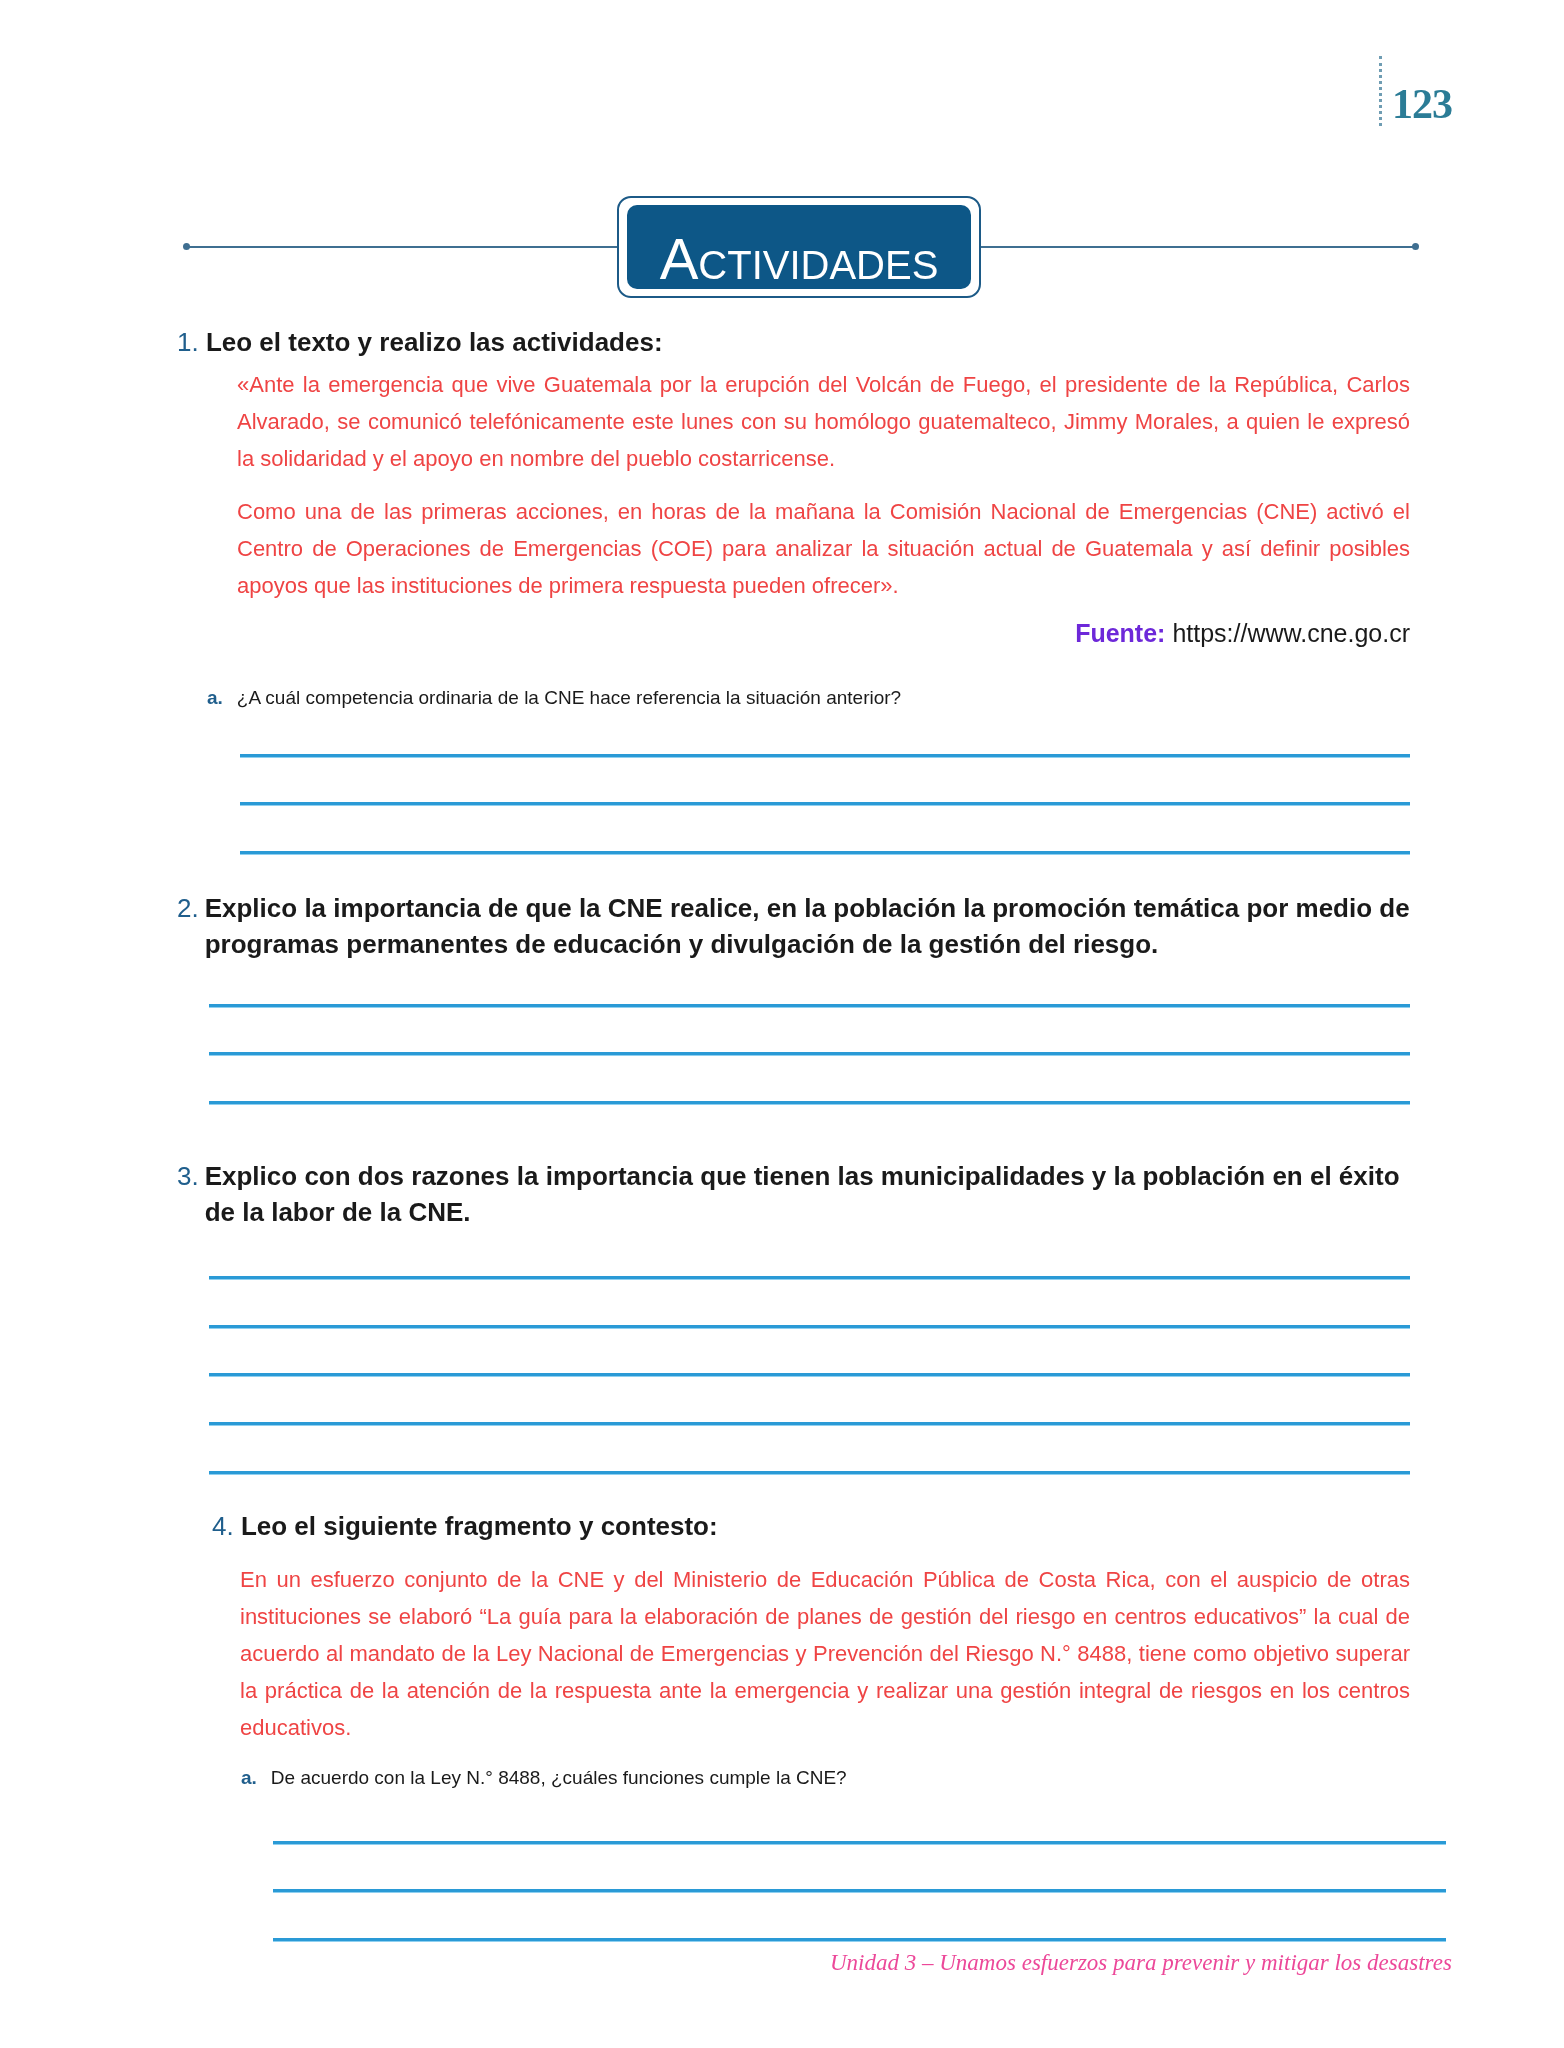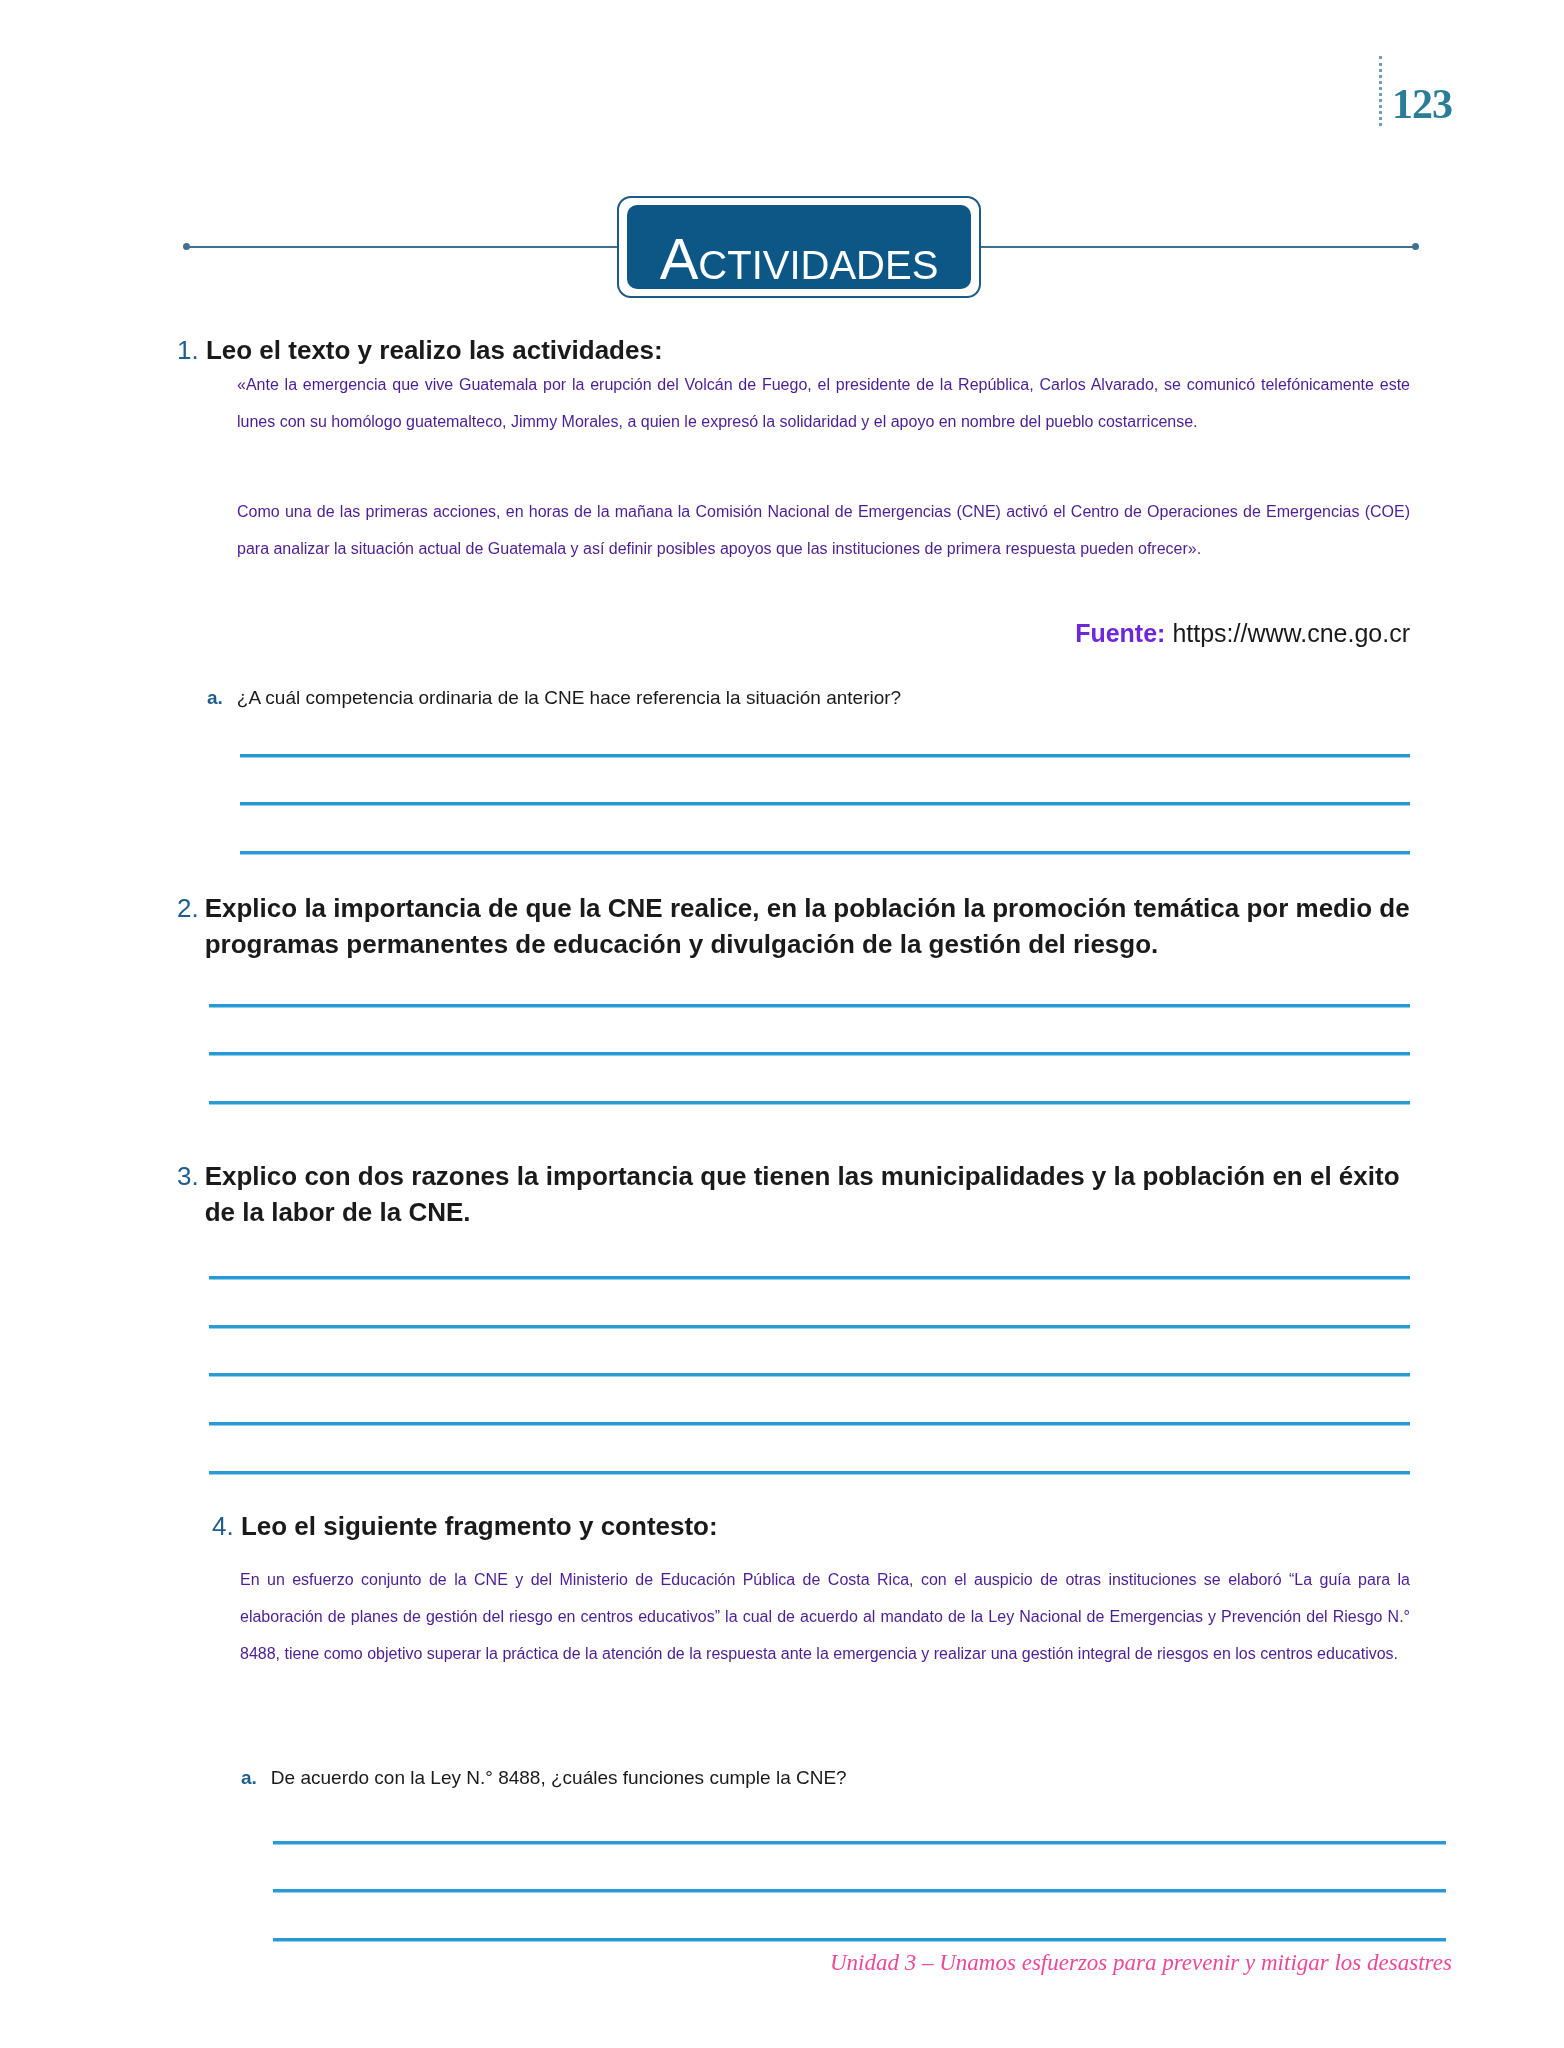--- a/index.html
+++ b/index.html
@@ -23,21 +23,21 @@
   .banner-inner { left: 627px; top: 205px; width: 344px; height: 84px;
                   background: #0d5787; border-radius: 10px;
                   display: flex; align-items: center; justify-content: center; }
   .banner-text { color: #ffffff; font-size: 40px; letter-spacing: 0px; font-variant: small-caps; margin-top: 23px; }
   .banner-text .big { font-size: 58px; }
 
   
   .qnum { color: #1f5e8c; }
   .q { font-size: 26px; line-height: 36px; font-weight: bold; color: #1a1a1a; }
   .q .qnum { font-weight: normal; }
-  .para { font-size: 16px; line-height: 37px; text-align: justify; color: #4c1d95; }
+  .para { font-size: 22px; line-height: 37px; text-align: justify; color: #ef4444; }
   .sub { font-size: 19px; line-height: 36px; color: #1a1a1a; }
   .sub .letter { color: #1f5e8c; font-weight: bold; margin-right: 14px; }
   .source { font-size: 25px; text-align: right; }
   .source .lbl { color: #6d28d9; font-weight: bold; }
 
   .ans-line { height: 3px; background: #2a9ad6; box-shadow: 0 1px 0 #8fd0f0; }
 
   .footer { left: 830px; top: 1950px; font-family: "Liberation Serif", serif; font-style: italic;
             font-size: 23px; color: #ec4899; }
 </style>
@@ -49,21 +49,21 @@
 
 <div class="abs hdr-dot" style="left:183px;"></div>
 <div class="abs hdr-rule left"></div>
 <div class="abs hdr-rule right"></div>
 <div class="abs hdr-dot" style="left:1412px;"></div>
 <div class="abs banner-outer"></div>
 <div class="abs banner-inner">
   <span class="banner-text"><span class="big">A</span><span>CTIVIDADES</span></span>
 </div>
 
-<div class="abs q" style="left:177px; top:332px;">
+<div class="abs q" style="left:177px; top:324px;">
   <span class="qnum">1.</span>
   <span>Leo el texto y realizo las actividades:</span>
 </div>
 <div class="abs para" style="left:237px; top:366px; width:1173px;">«Ante la emergencia que vive Guatemala por la erupción del Volcán de Fuego, el presidente de la República, Carlos Alvarado, se comunicó telefónicamente este lunes con su homólogo guatemalteco, Jimmy Morales, a quien le expresó la solidaridad y el apoyo en nombre del pueblo costarricense.</div>
 <div class="abs para" style="left:237px; top:493px; width:1173px;">Como una de las primeras acciones, en horas de la mañana la Comisión Nacional de Emergencias (CNE) activó el Centro de Operaciones de Emergencias (COE) para analizar la situación actual de Guatemala y así definir posibles apoyos que las instituciones de primera respuesta pueden ofrecer».</div>
 <div class="abs source" style="left:900px; top:619px; width:510px;">
   <span class="lbl">Fuente:</span>
   <span>https://www.cne.go.cr</span>
 </div>
 <div class="abs sub" style="left:207px; top:680px;">

